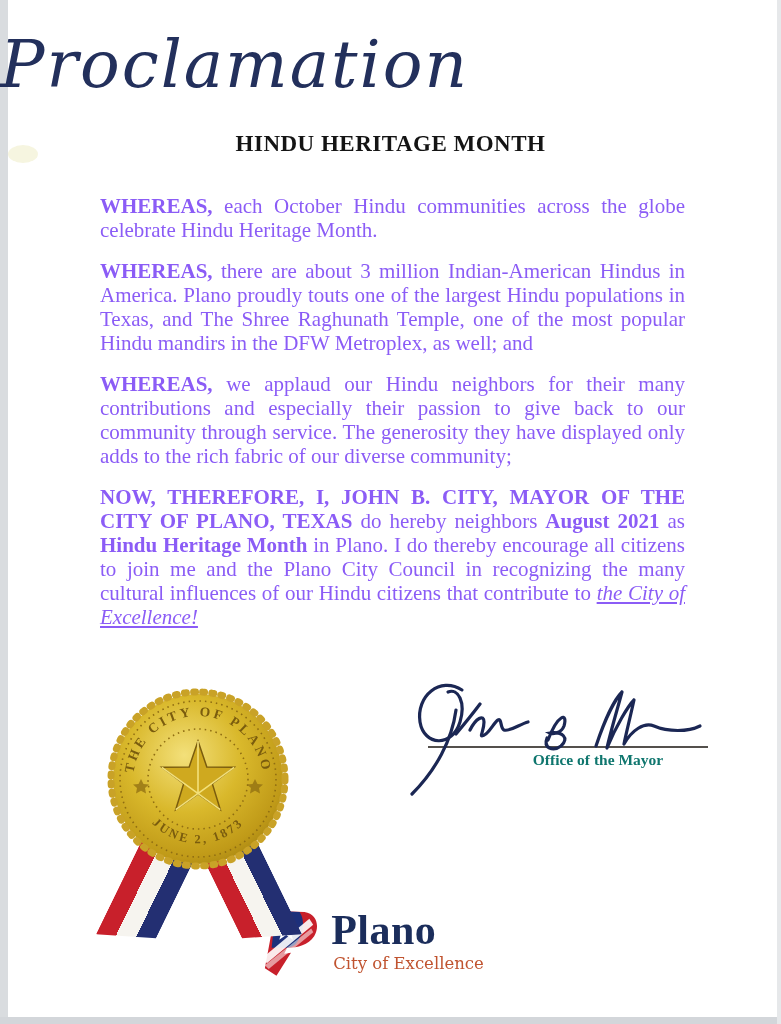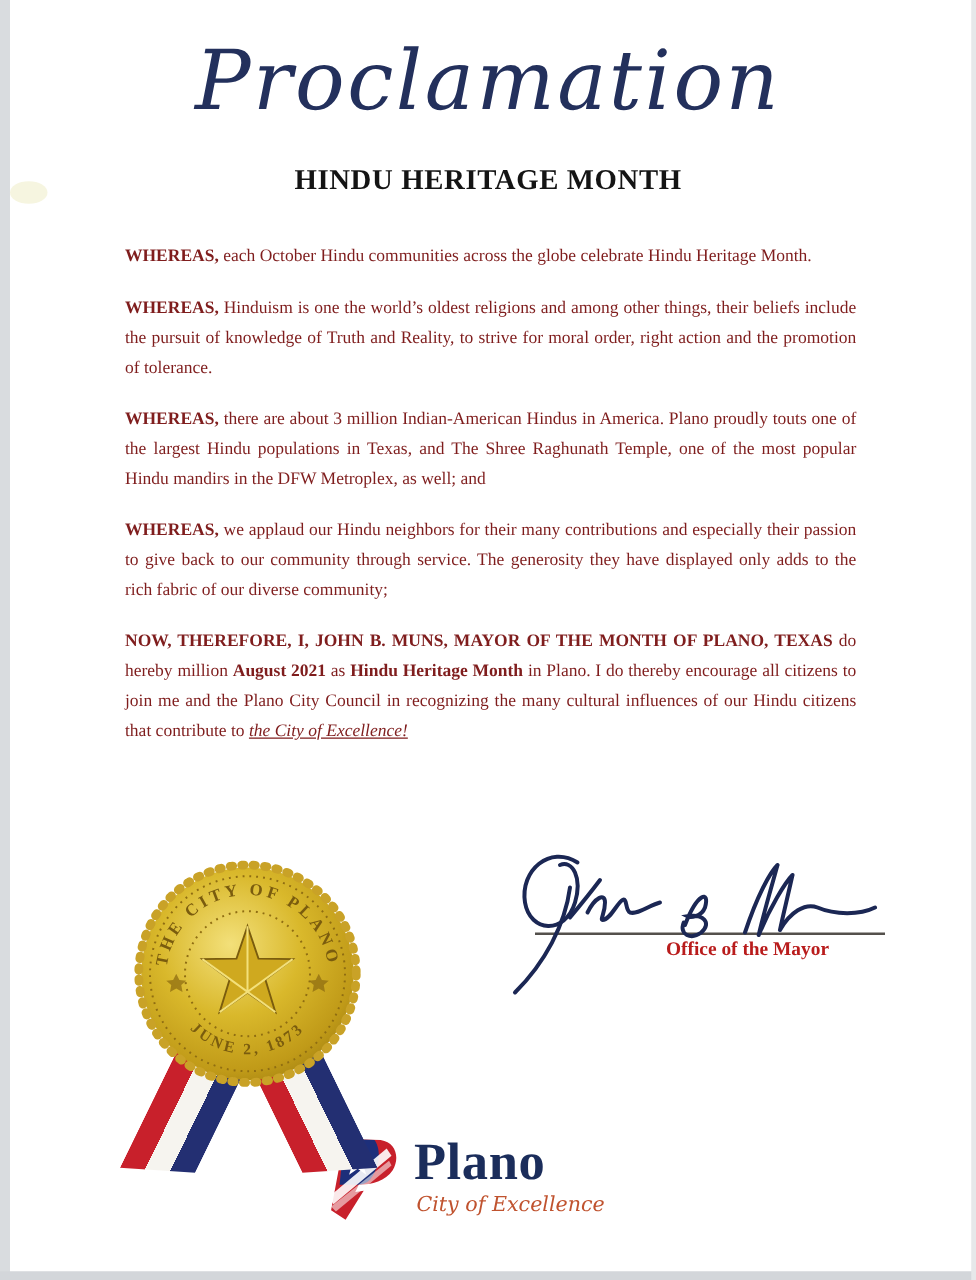--- a/index.html
+++ b/index.html
@@ -12,42 +12,42 @@
   }
   .scan-edge{position:absolute;background:#d9dcdf;}
   .scan-edge.left{left:0;top:0;width:8px;height:1024px;}
   .scan-edge.bottom{left:0;top:1017px;width:781px;height:7px;background:#d3d6da;}
   .scan-edge.right{left:777px;top:0;width:4px;height:1024px;background:#e6e8ea;}
   .scan-smudge{position:absolute;left:8px;top:145px;width:30px;height:18px;
     background:#f4f2d8;border-radius:50%;opacity:.8;}
 
   .doc-title{
     position:absolute;left:0;top:26px;width:781px;
-    text-align:center;
+    text-align:left;
     font-family:"DejaVu Serif", serif;
     font-style:italic;
     font-weight:400;
     font-size:66px;
     letter-spacing:2px;
     color:#23305c;
     margin:0;
   }
   .doc-heading{
     position:absolute;left:0;top:131px;width:781px;
     text-align:center;
     font-size:23px;
     font-weight:bold;
     letter-spacing:.5px;
     color:#141414;
     margin:0;
   }
   .body-text{
     position:absolute;left:100px;top:194px;width:585px;
-    font-size:14px;line-height:24px;
-    color:#7f1d1d;
+    font-size:21px;line-height:24px;
+    color:#8b5cf6;
     text-align:justify;
   }
   .body-text p{margin:0 0 17px 0;}
   .body-text b{font-weight:bold;}
   .body-text i{font-style:italic;text-decoration:underline;}
 
   .seal-wrap{position:absolute;left:103px;top:684px;width:190px;height:300px;}
   .seal-svg{position:absolute;left:0;top:0;z-index:2;}
   .ribbon{
     position:absolute;top:160px;width:56px;height:114px;z-index:1;
@@ -55,55 +55,54 @@
   }
   .ribbon.tail-left{left:40px;transform:rotate(26deg);transform-origin:50% 0;
     clip-path:polygon(0 0,100% 0,100% 80%,0 100%);}
   .ribbon.tail-right{left:96px;transform:rotate(-26deg);transform-origin:50% 0;
     clip-path:polygon(0 0,100% 0,100% 100%,0 80%);}
 
   .signature-svg{position:absolute;left:400px;top:670px;z-index:2;}
   .signature-line{position:absolute;left:428px;top:746px;width:280px;height:2px;background:#54504c;}
   .office-label{
     position:absolute;left:498px;top:751px;width:200px;
-    text-align:center;font-weight:bold;font-size:15.5px;color:#b91c1c;
+    text-align:center;font-weight:bold;font-size:15.5px;color:#0f766e;
   }
 
   .logo-area{
     position:absolute;left:0;top:908px;width:695px;
     display:flex;justify-content:center;align-items:flex-start;gap:12px;
     padding-left:50px;box-sizing:border-box;
   }
   .logo-text{display:flex;flex-direction:column;}
   .logo-name{
     font-size:42px;font-weight:bold;color:#1b2d5b;line-height:1.05;
     font-family:"Liberation Serif", serif;letter-spacing:.5px;
   }
   .logo-tagline{
     font-family:"DejaVu Serif", serif;
-    font-style:italic;font-size:16.5px;color:#c0532f;margin-top:2px;padding-left:2px;
+    font-size:16.5px;color:#c0532f;margin-top:2px;padding-left:2px;
   }
 </style>
 </head>
 <body>
 
 <div class="scan-edge left"></div>
 <div class="scan-edge bottom"></div>
 <div class="scan-edge right"></div>
 <div class="scan-smudge"></div>
 
 <h1 class="doc-title">Proclamation</h1>
 <h2 class="doc-heading">HINDU HERITAGE MONTH</h2>
 
 <div class="body-text">
   <p><b>WHEREAS,</b><span> each October Hindu communities across the globe celebrate Hindu Heritage Month.</span></p>
-  <p><b>WHEREAS,</b><span> Hinduism is one the world’s oldest religions and among other things, their beliefs include the pursuit of knowledge of Truth and Reality, to strive for moral order, right action and the promotion of tolerance.</span></p>
   <p><b>WHEREAS,</b><span> there are about 3 million Indian-American Hindus in America.  Plano proudly touts one of the largest Hindu populations in Texas, and The Shree Raghunath Temple, one of the most popular Hindu mandirs in the DFW Metroplex, as well; and</span></p>
   <p><b>WHEREAS,</b><span> we applaud our Hindu neighbors for their many contributions and especially their passion to give back to our community through service. The generosity they have displayed only adds to the rich fabric of our diverse community;</span></p>
-  <p><b>NOW, THEREFORE, I, JOHN B. MUNS, MAYOR OF THE MONTH OF PLANO, TEXAS</b><span> do hereby million </span><b>August 2021</b><span> as </span><b>Hindu Heritage Month</b><span> in Plano.  I do thereby encourage all citizens to join me and the Plano City Council in recognizing the many cultural influences of our Hindu citizens that contribute to </span><i>the City of Excellence!</i></p>
+  <p><b>NOW, THEREFORE, I, JOHN B. CITY, MAYOR OF THE CITY OF PLANO, TEXAS</b><span> do hereby neighbors </span><b>August 2021</b><span> as </span><b>Hindu Heritage Month</b><span> in Plano.  I do thereby encourage all citizens to join me and the Plano City Council in recognizing the many cultural influences of our Hindu citizens that contribute to </span><i>the City of Excellence!</i></p>
 </div>
 
 <div class="seal-wrap">
   <div class="ribbon tail-left"></div>
   <div class="ribbon tail-right"></div>
   <svg class="seal-svg" width="190" height="190" viewBox="0 0 190 190">
     <defs>
       <radialGradient id="goldGrad" cx="42%" cy="36%" r="75%">
         <stop offset="0%" stop-color="#f3e07a"></stop>
         <stop offset="45%" stop-color="#d9b82b"></stop>

